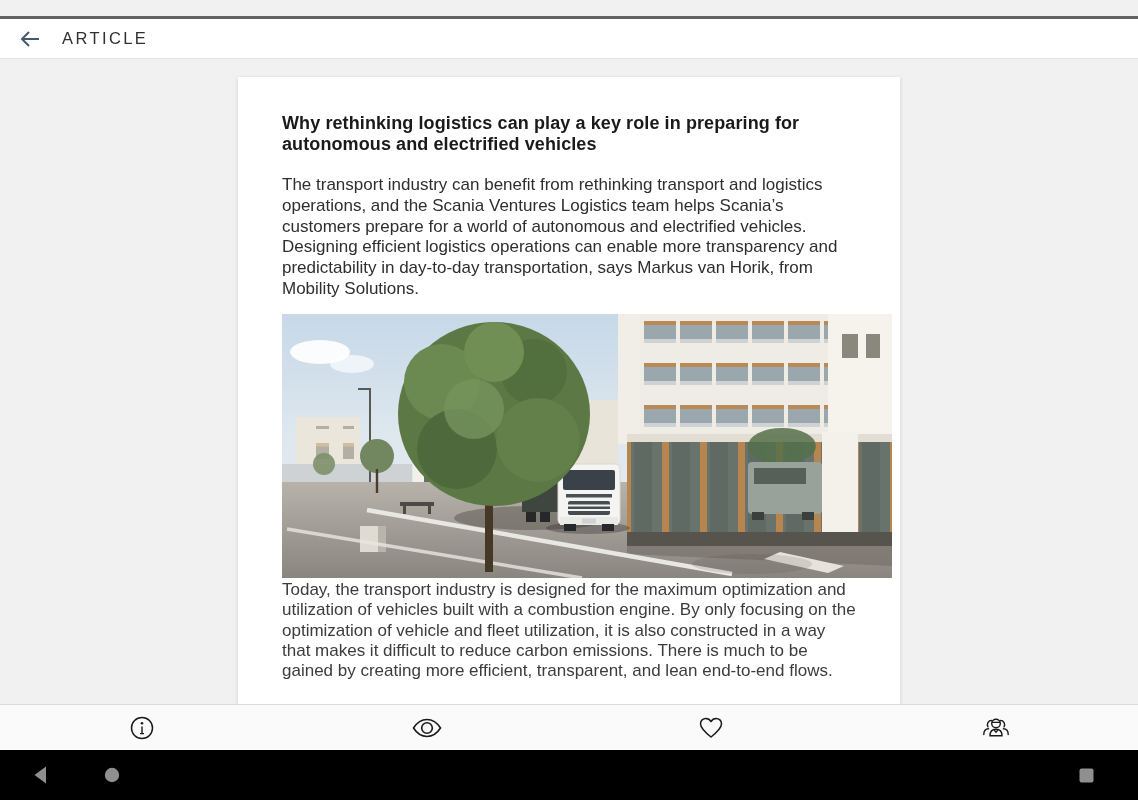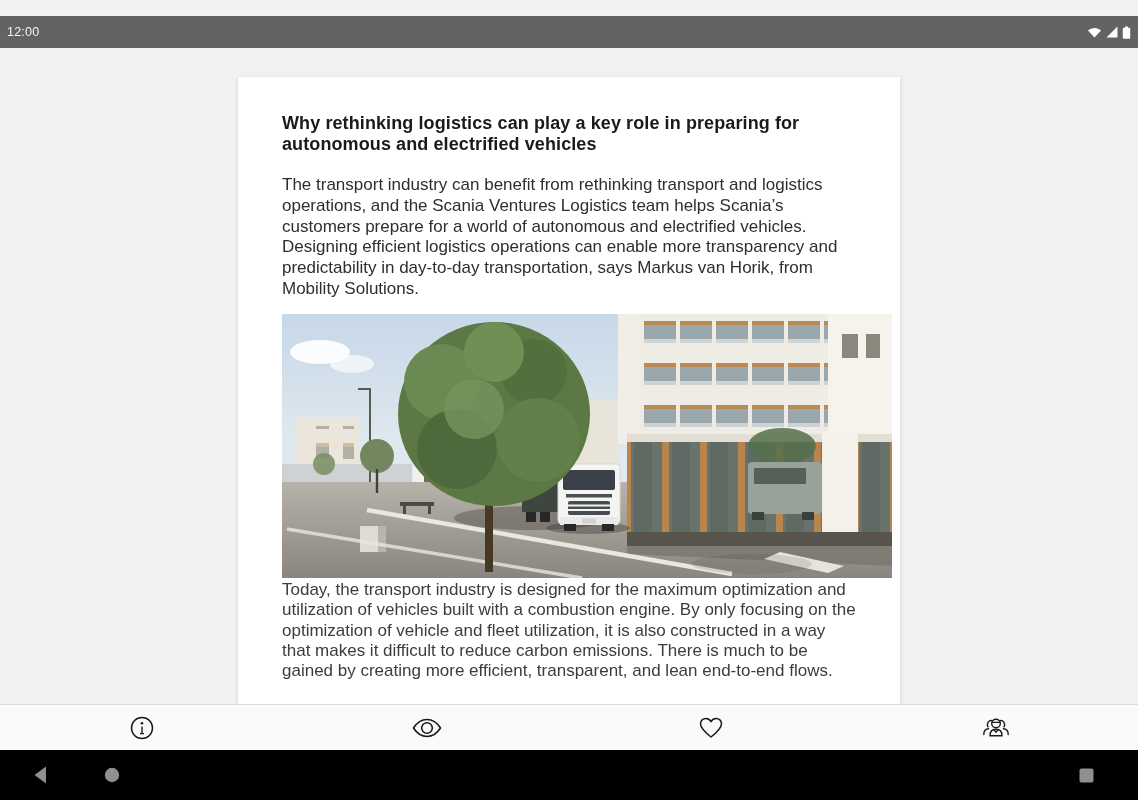--- a/index.html
+++ b/index.html
@@ -58,20 +58,28 @@
       <svg width="12" height="12" viewBox="0 0 12 12">
         <path d="M0.5 11.5 L11.5 11.5 L11.5 0.5 Z" fill="#ffffff"></path>
       </svg>
       <svg width="9" height="13" viewBox="0 0 9 13">
         <rect x="3" y="0.5" width="3" height="2" fill="#ffffff"></rect>
         <rect x="0.8" y="1.8" width="7.4" height="11" rx="1" fill="#ffffff"></rect>
       </svg>
     </span>
   </div>
 
+  <div class="app-bar">
+    <button class="back-btn">
+      <svg width="22" height="18" viewBox="0 0 22 18">
+        <path d="M20 9 H3 M10 2 L3 9 L10 16" fill="none" stroke="#46586c" stroke-width="2"></path>
+      </svg>
+    </button>
+    <span class="app-title">ARTICLE</span>
+  </div>
 
   <div class="content">
     <div class="card">
       <h1>Why rethinking logistics can play a key role in preparing for autonomous and electrified vehicles</h1>
       <p class="lead">The transport industry can benefit from rethinking transport and logistics operations, and the Scania Ventures Logistics team helps Scania’s customers prepare for a world of autonomous and electrified vehicles. Designing efficient logistics operations can enable more transparency and predictability in day-to-day transportation, says Markus van Horik, from Mobility Solutions.</p>
 
       <div class="photo" role="img" aria-label="White Scania truck driving along a cobblestone city street lined with a large green tree and white apartment buildings with wooden-framed glass storefronts">
         <svg width="610" height="264" viewBox="0 0 610 264">
           <defs>
             <linearGradient id="sky" x1="0" y1="0" x2="0" y2="1">

